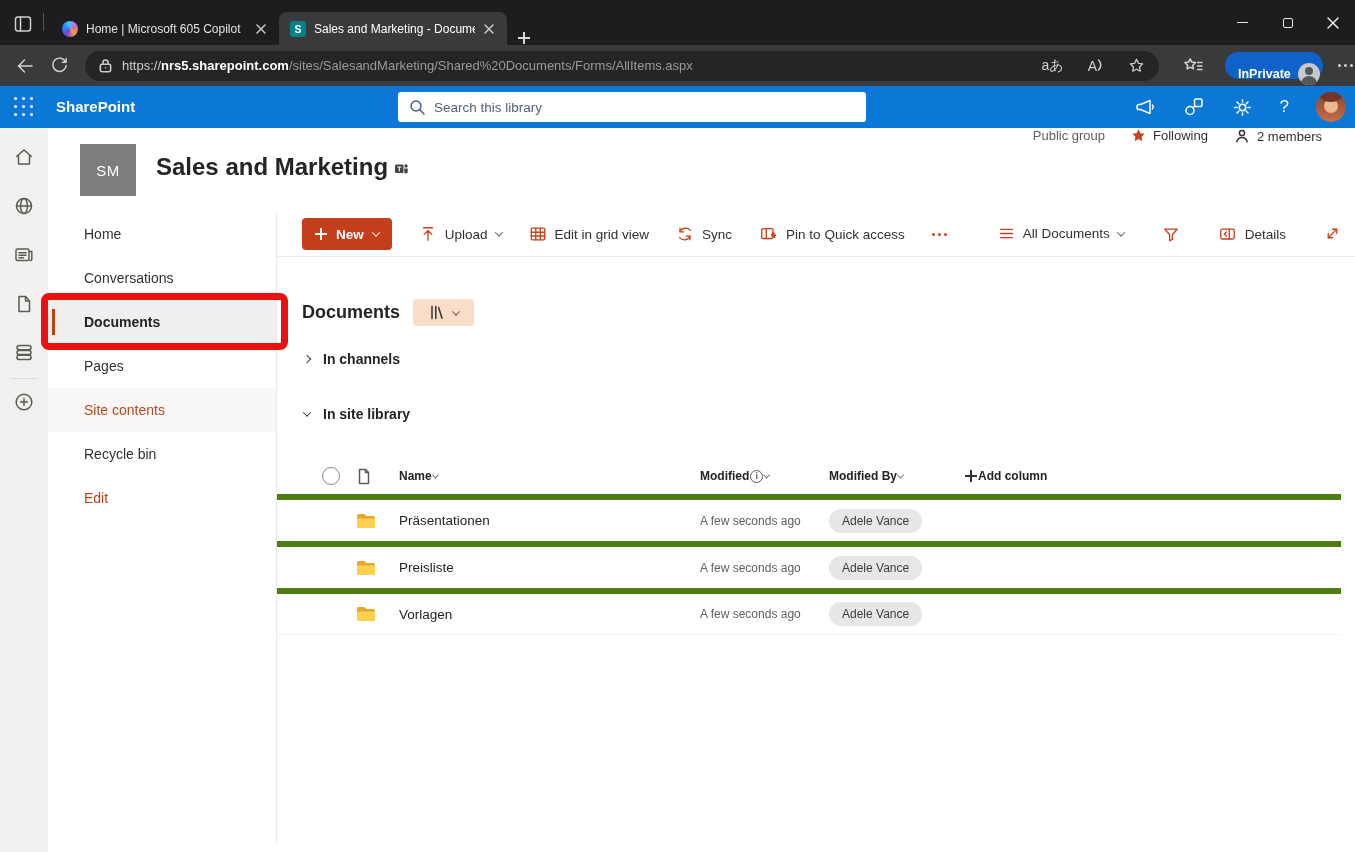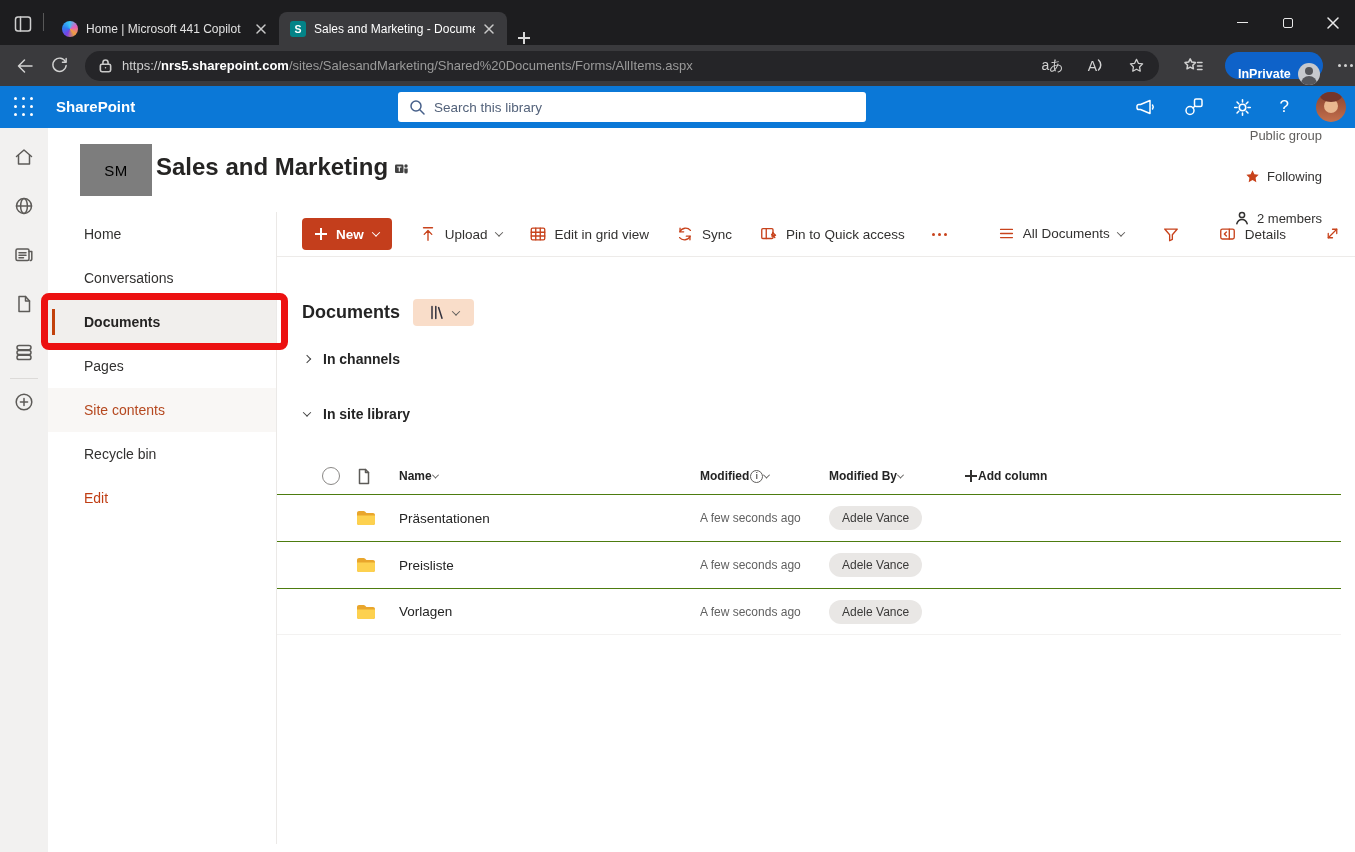--- a/index.html
+++ b/index.html
@@ -65,25 +65,25 @@
   .suite-avatar::before { content:""; position:absolute; left:8px; top:7px; width:14px; height:14px; border-radius:50%; background:#eab88f; }
   .suite-avatar::after { content:""; position:absolute; left:4px; top:-3px; width:22px; height:13px; border-radius:50%; background:#73352a; }
 
   
   .workspace { position:absolute; left:0; top:128px; right:0; bottom:0; background:#fff; }
   .apprail { position:absolute; left:0; top:0; width:48px; bottom:0; background:#f2f1f0; }
   .rail-ic { position:absolute; left:13px; width:22px; height:22px; color:#5d5b58; }
   .rail-sep { position:absolute; left:10px; width:28px; height:1px; background:#dcdad8; top:250px; }
 
   .siteheader { position:absolute; left:48px; top:0; right:0; height:84px; background:#fff; }
-  .site-logo { position:absolute; left:32px; top:16px; width:72px; height:52px; background:#7d7d7d; color:#000000;
+  .site-logo { position:absolute; left:32px; top:16px; width:56px; height:52px; background:#7d7d7d; color:#ffffff;
     font-size:15px; display:flex; align-items:center; justify-content:center; letter-spacing:.5px; }
   .site-title { position:absolute; left:108px; top:25px; font-size:24px; font-weight:700; color:#252423; }
   .teams-ic { position:absolute; left:346px; top:33px; color:#424242; }
-  .site-meta { position:absolute; right:33px; top:0; height:84px; display:flex; align-items:flex-end; gap:26px; font-size:13px;flex-direction:column; }
+  .site-meta { position:absolute; right:33px; top:0; height:84px; display:flex; align-items:flex-start; gap:26px; font-size:13px; }
   .meta-group { display:flex; align-items:center; gap:7px; color:#323130; }
   .meta-muted { color:#605e5c; }
   .star-filled { color:#c8431c; }
 
   .sidenav { position:absolute; left:48px; top:84px; width:229px; bottom:8px; background:#fff; border-right:1px solid #ebe9e7; }
   .nav-item { height:44px; display:flex; align-items:center; padding-left:36px; font-size:14px; color:#323130; position:relative; cursor:pointer; }
   .nav-item.selected { background:#f1efed; font-weight:700; color:#252423; }
   .nav-item.selected::before { content:""; position:absolute; left:4px; top:9px; bottom:9px; width:3px; background:#c2410c; }
   .nav-item.hovered { background:#f9f7f5; color:#b5481f; }
   .nav-item.linkish { color:#c03e14; }
@@ -114,21 +114,21 @@
 
   .filetable { position:absolute; left:0; right:14px; top:246px; }
   .tgrid { display:grid; grid-template-columns:36px 36px 34px 300px 129px 136px 1fr; align-items:center; }
   .thead { height:36px; font-size:12px; font-weight:700; color:#242424; }
   .th-cell { display:flex; align-items:center; gap:1px; padding-left:16px; cursor:pointer; }
   .th-cell.pad17 { padding-left:17px; }
   .sel-all { width:18px; height:18px; border:1px solid #8a8886; border-radius:50%; margin-left:9px; cursor:pointer; }
   .th-icon { color:#5d5b58; padding-left:7px; cursor:pointer; }
   .info-i { width:13px; height:13px; border:1px solid #605e5c; border-radius:50%; color:#605e5c; font-size:9px;
     display:flex; align-items:center; justify-content:center; font-style:normal; }
-  .trow { height:47px; border-top:1px solid #4d7c0f; font-size:13.5px; color:#242424; cursor:pointer; }
+  .trow { height:47px; border-top:6px solid #4d7c0f; font-size:13.5px; color:#242424; cursor:pointer; }
   .trow:last-child { border-bottom:1px solid #f3f2f1; }
   .cell-name { padding-left:16px; }
   .cell-mod { padding-left:17px; font-size:12px; color:#616161; }
   .cell-by { padding-left:17px; }
   .person-pill { display:inline-block; background:#e9e7e5; border-radius:13px; padding:5px 13px; font-size:12px; color:#3b3a39; }
   .folder-cell { padding-left:7px; }
   .plus-glyph { position:relative; width:12px; height:12px; color:currentColor; }
   .plus-glyph::before { content:""; position:absolute; left:0; top:5.3px; width:12px; height:1.4px; background:currentColor; }
   .plus-glyph::after { content:""; position:absolute; left:5.3px; top:0; width:1.4px; height:12px; background:currentColor; }
   .plus-white { color:#fff; }
@@ -143,21 +143,21 @@
   <span class="ws-btn">
     <svg class="ic" width="20" height="20" viewBox="0 0 20 20">
         <rect x="2.5" y="3" width="15" height="14" rx="2.5"></rect>
         <path d="M7.5 3v14"></path>
       </svg>
   </span>
   <span class="tab-sep"></span>
 
   <div class="tab">
     <span class="fav-copilot"></span>
-    <span class="t-title">Home | Microsoft 441 Copilot</span>
+    <span class="t-title">Home | Microsoft 605 Copilot</span>
     <span class="t-close">
       <svg class="ic" width="12" height="12" viewBox="0 0 12 12" stroke-width="1.2">
           <path d="M2 2l8 8M10 2l-8 8"></path>
         </svg>
     </span>
   </div>
 
   <div class="tab active">
     <span class="fav-sp">S</span>
     <span class="t-title">Sales and Marketing - Documents</span>

